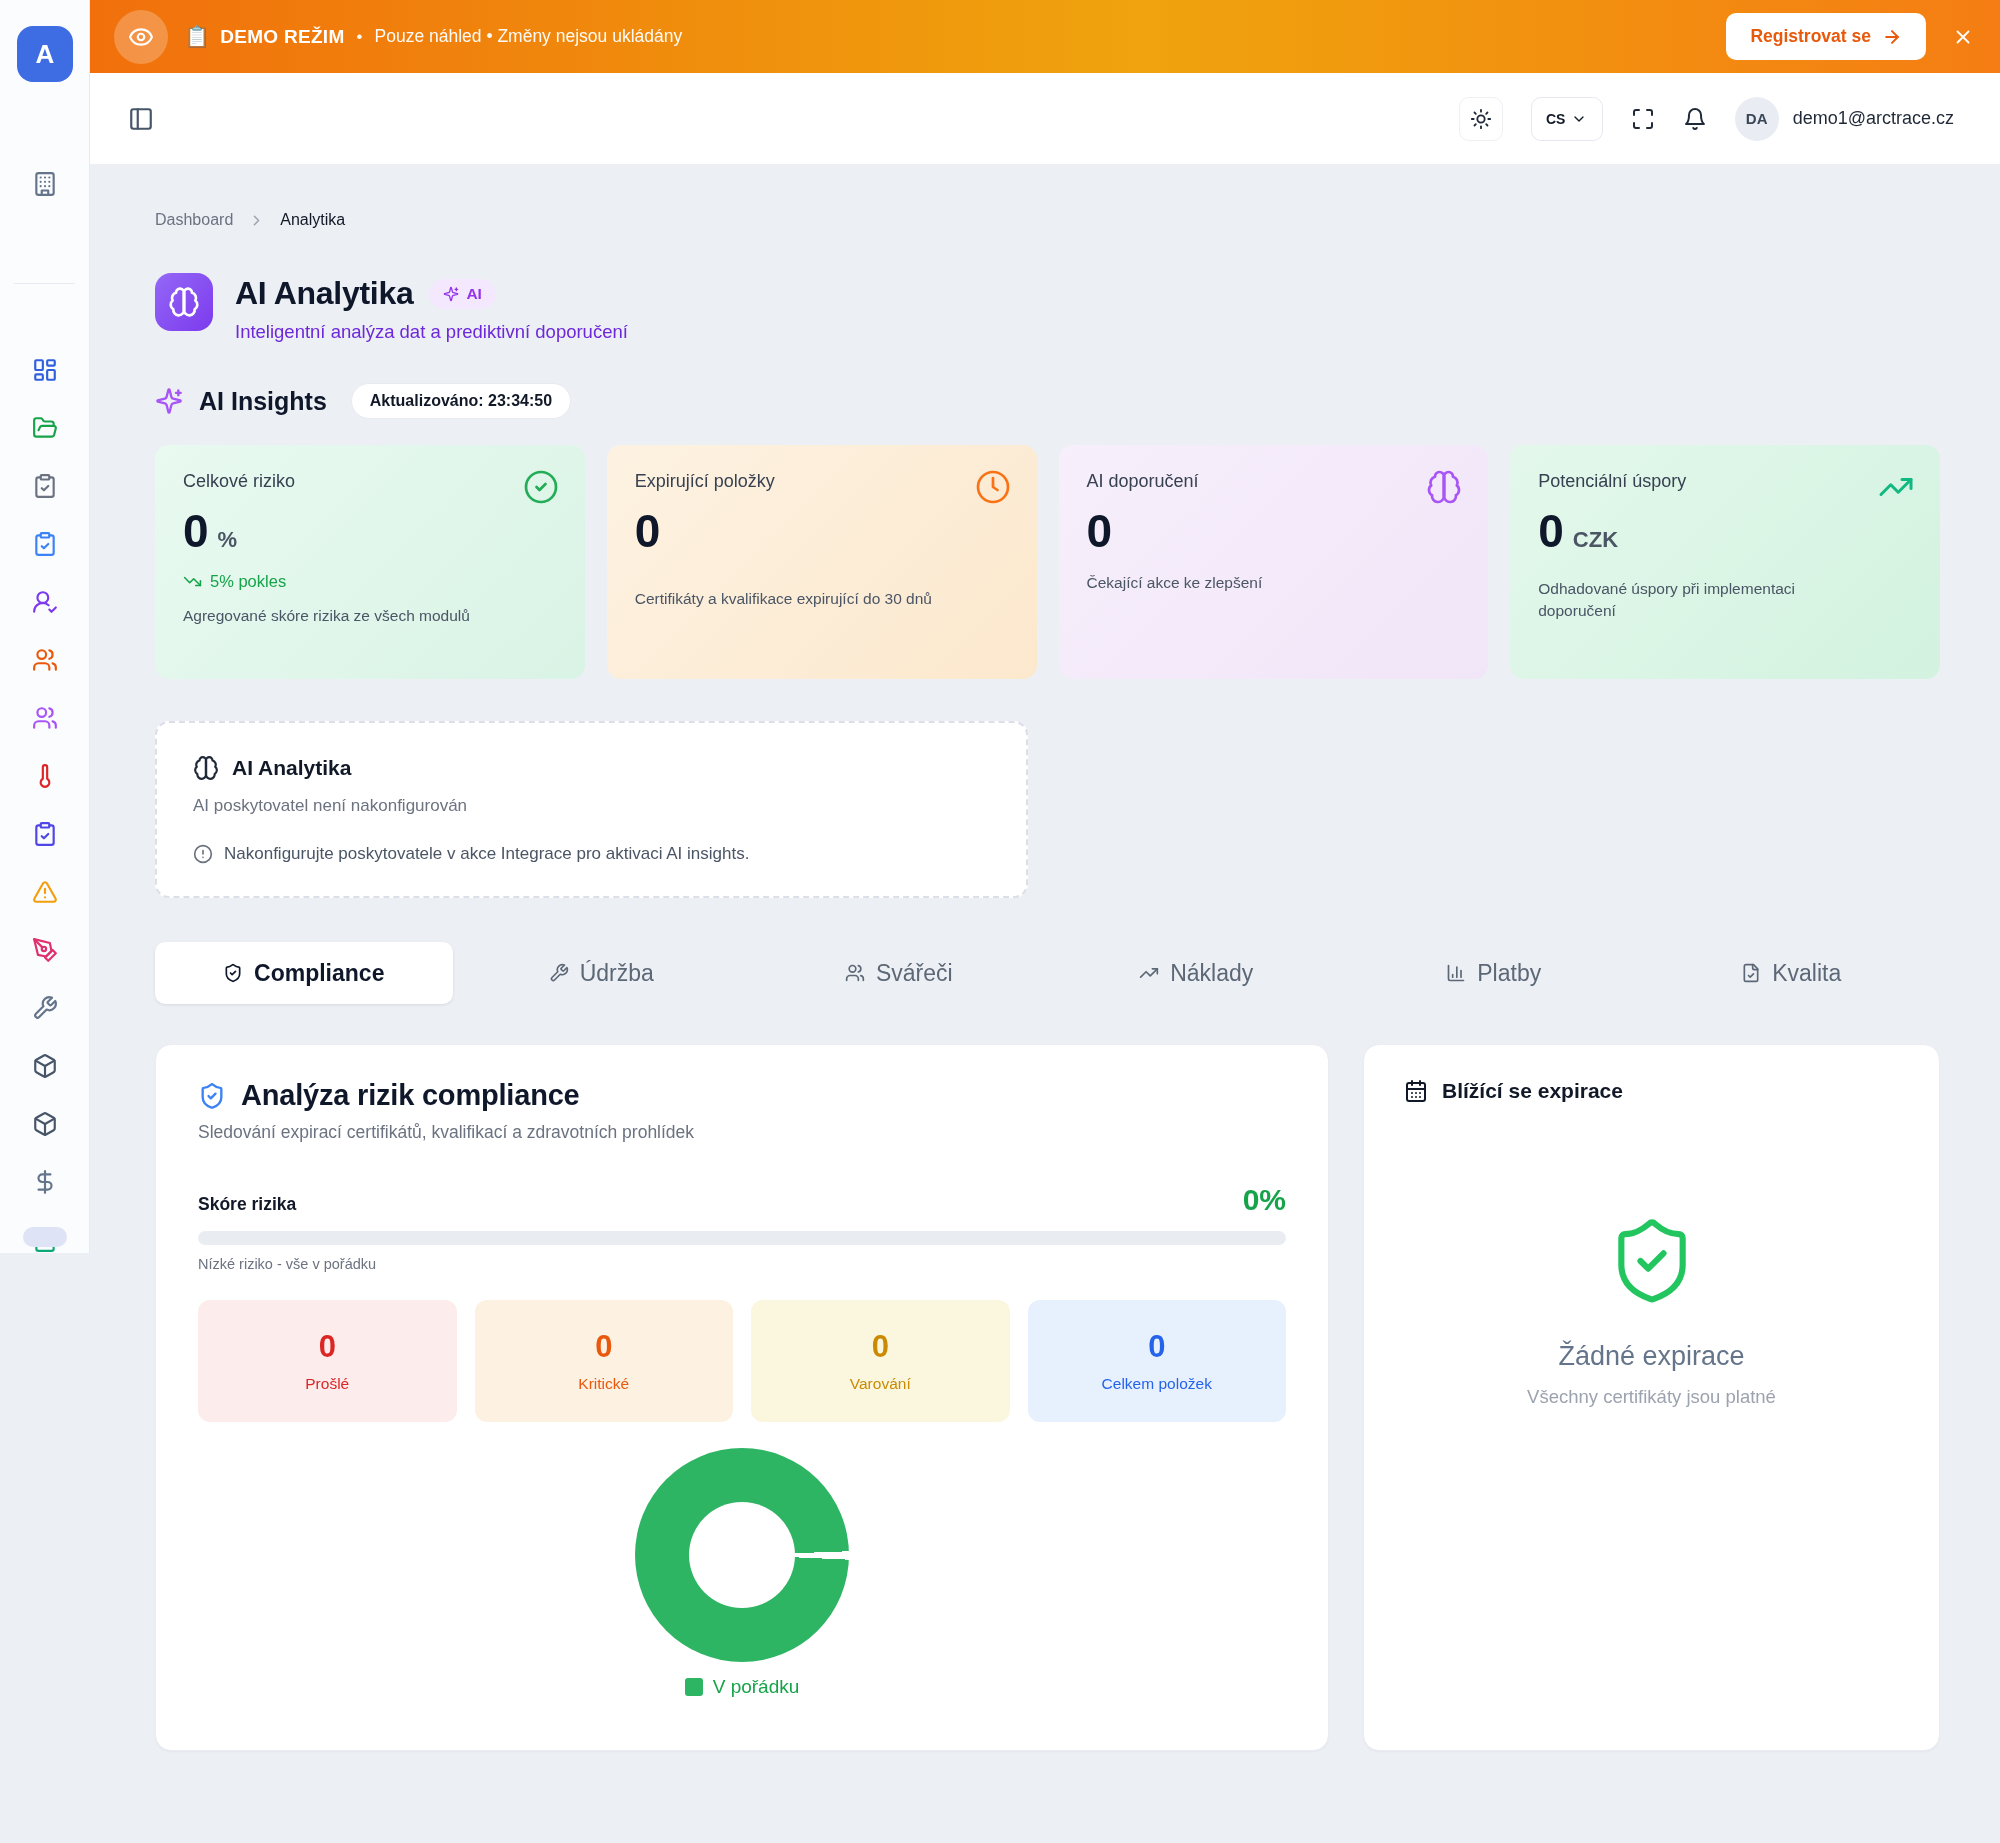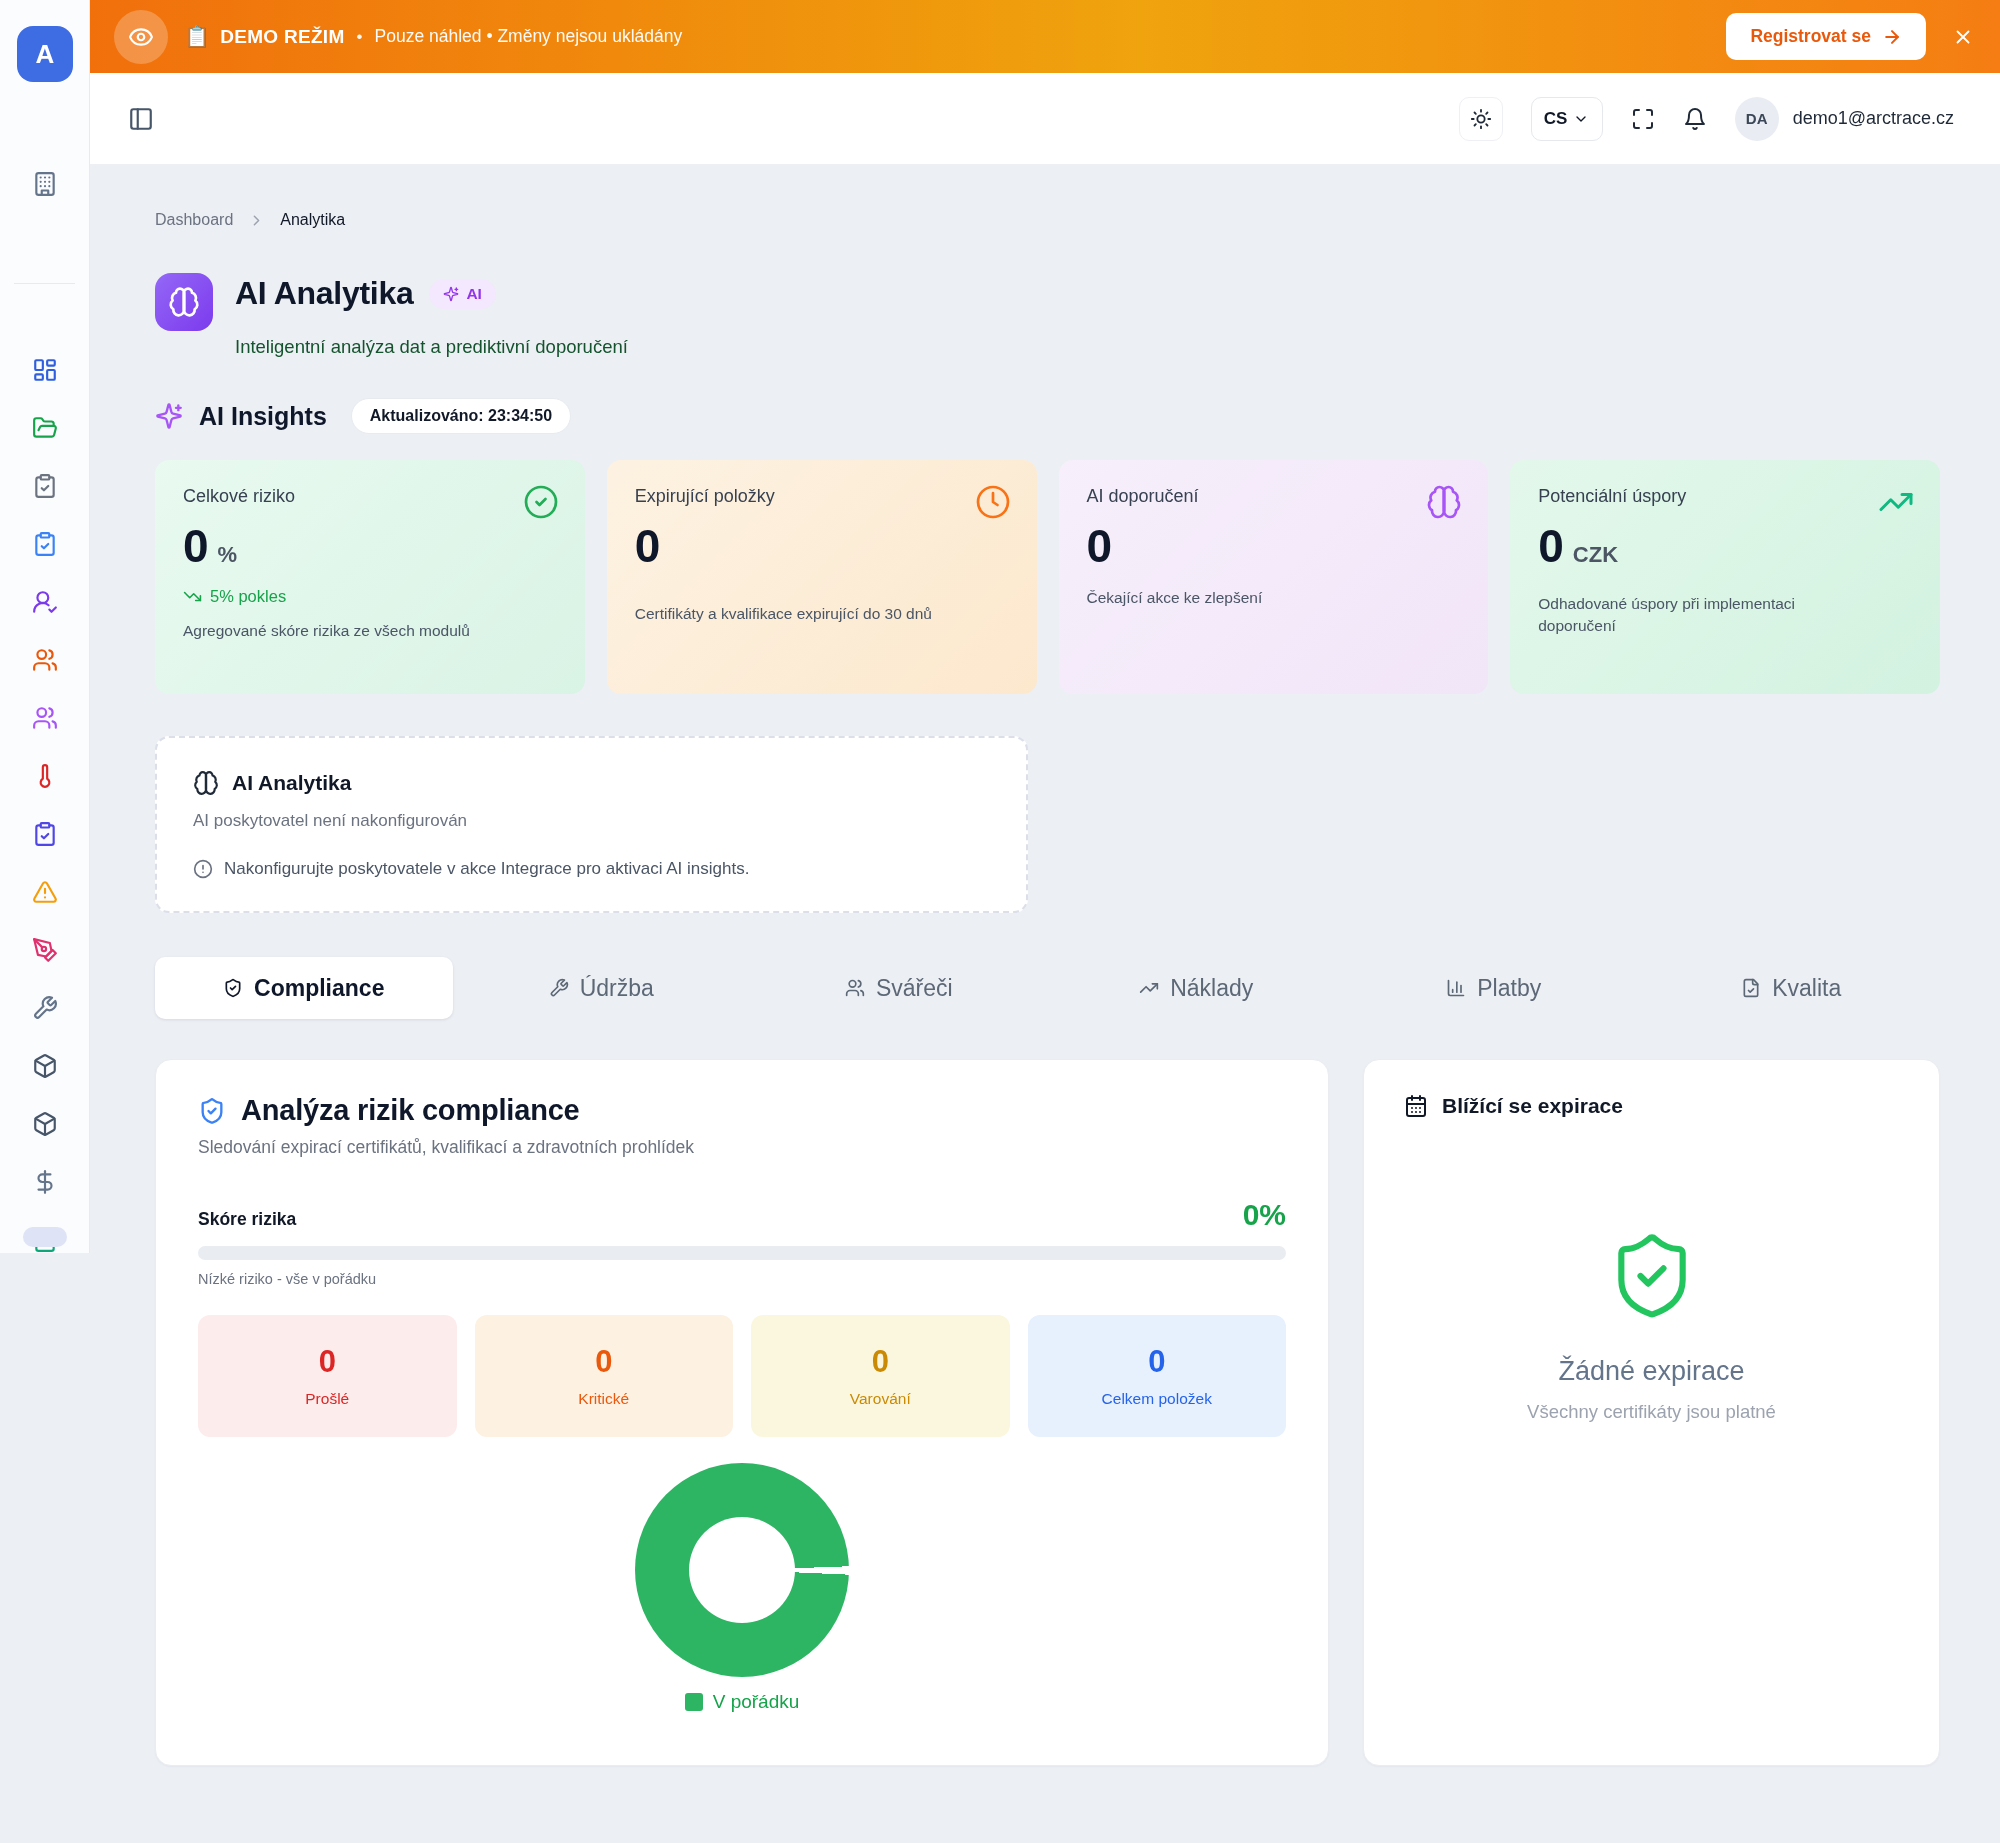--- a/index.html
+++ b/index.html
@@ -33,21 +33,21 @@
   .banner-close { margin-left:26px; cursor:pointer; color:#fff; display:flex; }
 
   
   .topbar { position:absolute; left:90px; right:0; top:73px; height:92px; background:#fff; border-bottom:1px solid #edeff3;
             display:flex; align-items:center; padding:0 46px 0 38px; }
   .tb-toggle { color:#475569; cursor:pointer; display:flex; }
   .tb-spacer { flex:1; }
   .tb-group { display:flex; align-items:center; gap:28px; }
   .tb-sun { width:44px; height:44px; border:1px solid #eef0f4; background:#fff; border-radius:10px; display:flex; align-items:center; justify-content:center; color:#1f2937; cursor:pointer; }
   .tb-lang { height:44px; min-width:72px; border:1px solid #e5e8ed; background:#fff; border-radius:10px; display:flex; align-items:center; justify-content:center;
-             gap:6px; font-size:17px; font-weight:700; color:#111827; cursor:pointer; font-family:inherit; }
+             gap:6px; font-size:14px; font-weight:700; color:#111827; cursor:pointer; font-family:inherit; }
   .tb-icon { color:#1f2937; cursor:pointer; display:flex; }
   .tb-user { display:flex; align-items:center; gap:14px; cursor:pointer; }
   .avatar { width:44px; height:44px; border-radius:50%; background:#e9edf3; color:#3b4656; font-size:15px; font-weight:700;
             display:flex; align-items:center; justify-content:center; }
   .tb-email { font-size:18px; font-weight:500; color:#1f2937; }
 
   
   .content { position:absolute; left:155px; top:165px; width:1785px; }
   .breadcrumb { margin-top:46px; display:flex; align-items:center; gap:15px; font-size:16px; }
   .bc-root { color:#6b7280; cursor:pointer; }
@@ -55,21 +55,21 @@
   .bc-cur { color:#111827; font-weight:500; }
 
   .title-block { margin-top:44px; display:flex; align-items:flex-start; gap:22px; }
   .brain-tile { width:58px; height:58px; border-radius:16px; background:linear-gradient(135deg,#9468f7,#7c3aed);
                 display:flex; align-items:center; justify-content:center; color:#fff; flex:0 0 auto; }
   .title-lines { padding-top:2px; }
   .title-row { display:flex; align-items:center; gap:16px; }
   .page-title { font-size:32px; font-weight:700; color:#0f172a; letter-spacing:-.3px; }
   .ai-badge { background:#f3e8fd; color:#9333ea; border-radius:999px; padding:6px 14px; font-size:15.5px; font-weight:600;
               display:flex; align-items:center; gap:7px; }
-  .page-sub { margin-top:24px; font-size:18.5px; color:#14532d; }
+  .page-sub { margin-top:9px; font-size:18.5px; color:#6d28d9; }
 
   .insights-head { margin-top:40px; display:flex; align-items:center; gap:16px; }
   .spark { color:#a855f7; display:flex; }
   .insights-title { font-size:25px; font-weight:700; color:#0f172a; }
   .updated-pill { margin-left:8px; background:#fff; border:1px solid #e7eaef; border-radius:999px; padding:8px 18px;
                   font-size:16px; font-weight:700; color:#111827; }
 
   .cards { margin-top:26px; display:grid; grid-template-columns:repeat(4,1fr); gap:22px; }
   .stat-card { position:relative; border-radius:14px; padding:26px 28px; min-height:234px; }
   .c-green  { background:linear-gradient(135deg,#e9faf0,#d9f3e5); }

